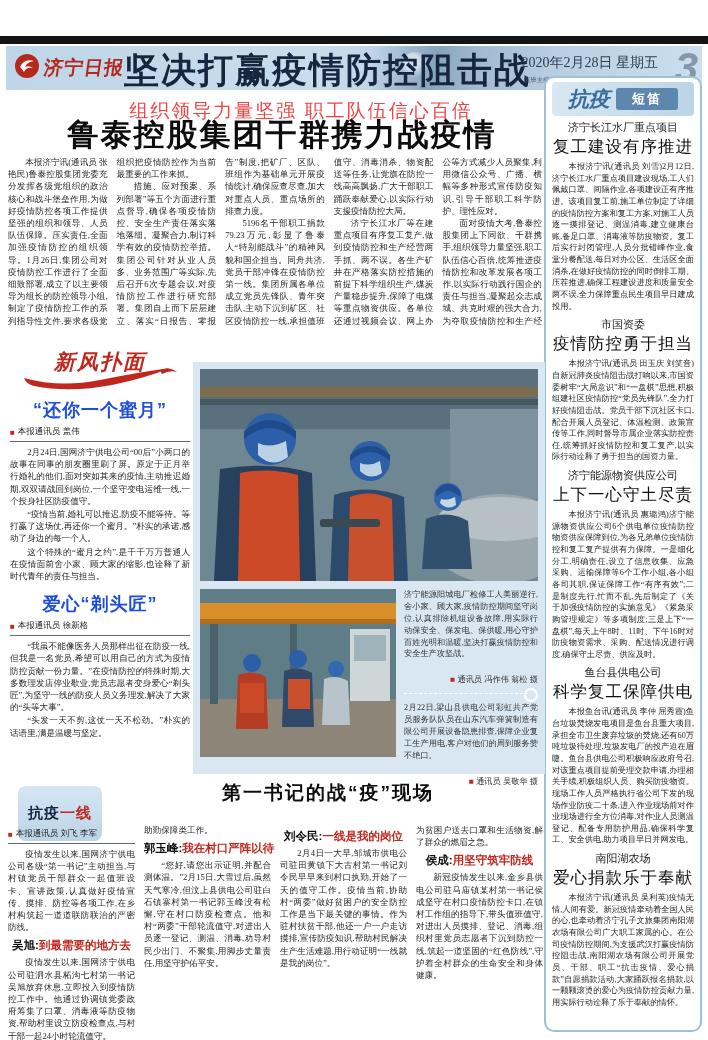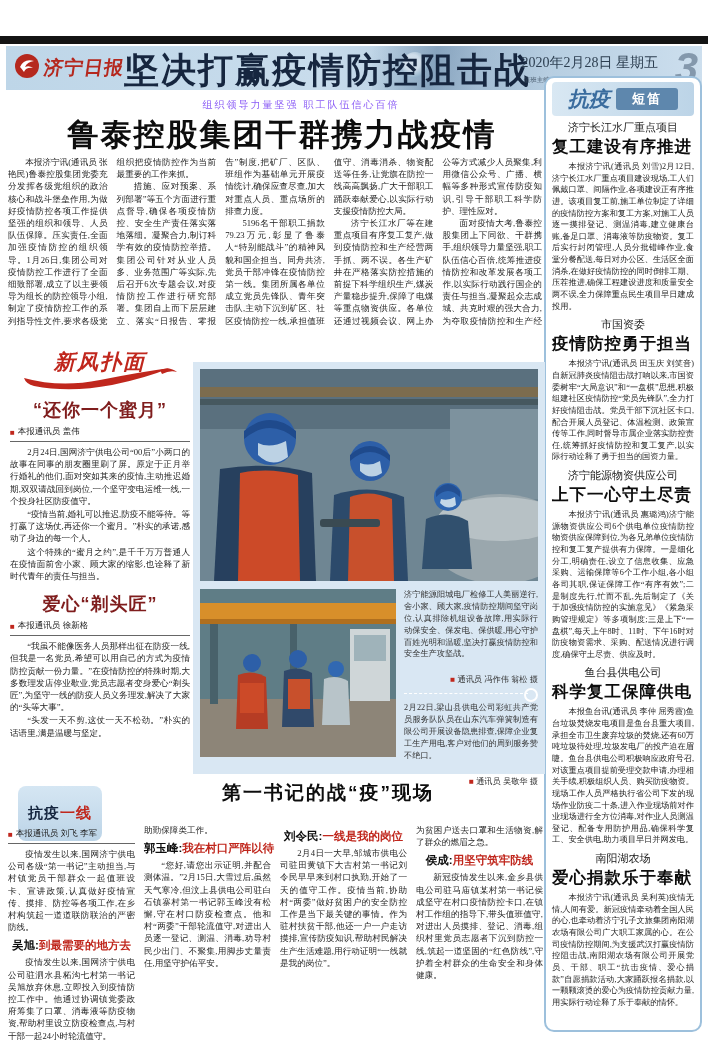--- a/index.html
+++ b/index.html
@@ -19,44 +19,44 @@
   .paper-name { color:#b5281e; font-weight:bold; font-size:19px; letter-spacing:1px; transform:skewX(-8deg);
     font-family:"Liberation Serif", serif; }
   .banner-title { position:absolute; left:118px; top:1px; width:400px; font-size:35px; font-weight:bold; color:#16263f;
     letter-spacing:2px; white-space:nowrap; font-family:"Liberation Sans", sans-serif; }
   .mast-right { position:absolute; right:44px; top:8px; text-align:right; }
   .mast-date { font-size:14px; color:#2c3e50;font-family:Liberation Serif, serif; }
   .mast-staff { font-size:6.5px; color:#3c4e60; margin-top:4px; }
   .page-num { position:absolute; right:4px; top:-2px; font-size:42px; font-weight:bold; font-style:italic; color:#8498ac; }
 
   
-  .main-kicker { position:absolute; left:60px; top:54px; width:470px; text-align:center; font-size:10px; color:#8b5cf6; letter-spacing:2px; }
+  .main-kicker { position:absolute; left:60px; top:54px; width:470px; text-align:center; font-size:19px; color:#ef4444; letter-spacing:2px; }
   .main-title { position:absolute; left:20px; top:70px; width:512px; text-align:center; font-size:31px; font-weight:bold; color:#0d0d0d; letter-spacing:2px; }
   .main-cols { position:absolute; left:2px; top:112px; width:534px; height:182px; column-count:5; column-gap:9px; }
   .main-cols p { font-size:8.6px; line-height:1.42; text-align:justify; text-indent:2em; color:#242424; font-family:"Liberation Serif", serif; }
 
   
   .right-box { position:absolute; left:538px; top:32px; width:158px; height:956px; border:2px solid #9dc0dc; border-radius:10px;
     padding:4px 6px; background:#fff; }
   .sf-badge { position:relative; height:34px; background:linear-gradient(90deg,#d9e8f3,#bcd4e7); border-radius:4px;
     display:flex; align-items:center; justify-content:center; gap:6px; margin-bottom:4px; }
   .sf-badge-main { font-size:21px; font-weight:bold; font-style:italic; color:#3a6c9e; font-family:"Liberation Serif", serif; }
   .sf-badge-sub { font-size:13px; font-weight:bold; color:#fff; background:#5e87ad; padding:2px 16px; border-radius:3px; letter-spacing:2px; }
   .sf-article { margin-bottom:5px; }
   .sf-kicker { font-size:11px; color:#222; text-align:center; }
-  .sf-title { font-size:16.5px; font-weight:bold; color:#0d0d0d; letter-spacing:1px; margin:1px 0 3px; }
+  .sf-title { font-size:16.5px; font-weight:normal; color:#0d0d0d; text-align:center; letter-spacing:1px; margin:1px 0 3px; }
   .sf-body { font-size:8.2px; line-height:1.42; text-align:justify; color:#242424; text-indent:2em; font-family:"Liberation Serif", serif; }
 
   
   .nw-col { position:absolute; left:4px; top:298px; width:180px; }
   .nw-badge { position:relative; width:160px; height:48px; margin:0 auto 8px; text-align:center; }
   .nw-badge-text { position:relative; z-index:2; font-size:21px; font-weight:bold; color:#c0271d; letter-spacing:2px;
     font-family:"Liberation Serif", serif; font-style:italic; top:6px; }
   .nw-swoosh { position:absolute; left:0; top:22px; width:160px; height:26px; z-index:1; }
-  .nw-title { font-size:18px; font-weight:bold; color:#7f1d1d; text-align:center; letter-spacing:1px; margin-top:6px; }
+  .nw-title { font-size:18px; font-weight:bold; color:#1d4ed8; text-align:center; letter-spacing:1px; margin-top:6px; }
   .byline { display:flex; align-items:center; gap:3px; font-size:8.5px; color:#222; border-bottom:1px solid #666; padding:4px 0 3px; margin-bottom:4px; }
   .byline .bullet { color:#c0271d; font-size:8px; }
   .nw-body p, .fl-colp { font-size:8.6px; line-height:1.42; text-align:justify; text-indent:2em; color:#242424; font-family:"Liberation Serif", serif; margin-bottom:1px; }
 
   
   .photo-panel { position:absolute; left:187px; top:318px; width:352px; height:412px; background:#d9e7f3; padding:7px; }
   .photo-large { width:338px; height:212px; display:block; }
   .panel-row { display:flex; gap:8px; margin-top:8px; }
   .photo-small { width:196px; height:168px; display:block; flex:none; }
   .cap-col { width:134px; display:flex; flex-direction:column; }

